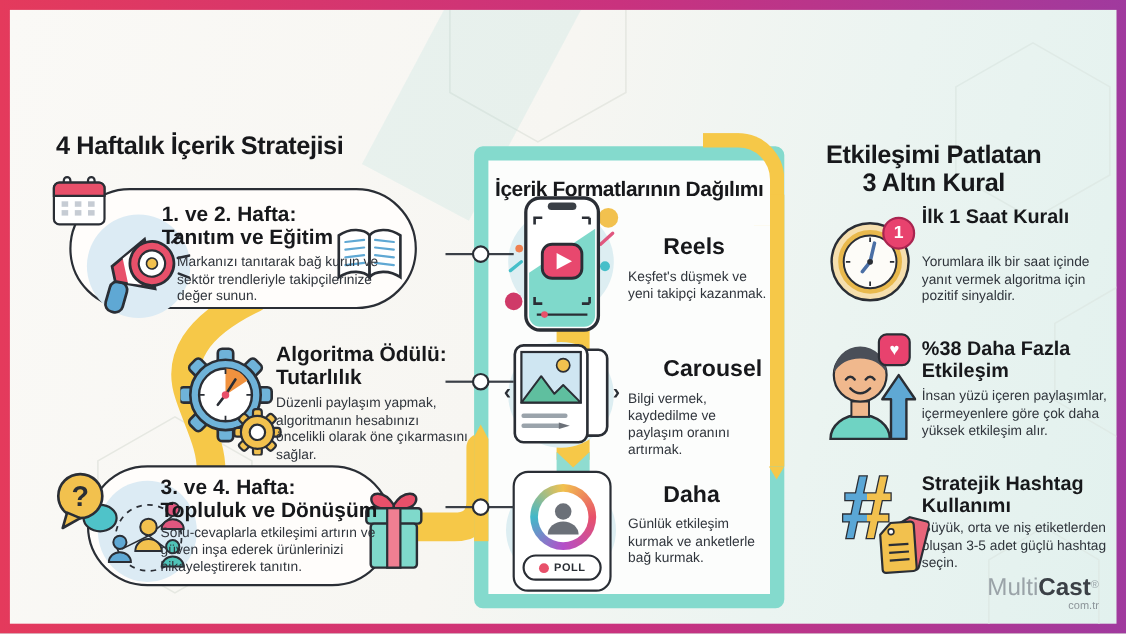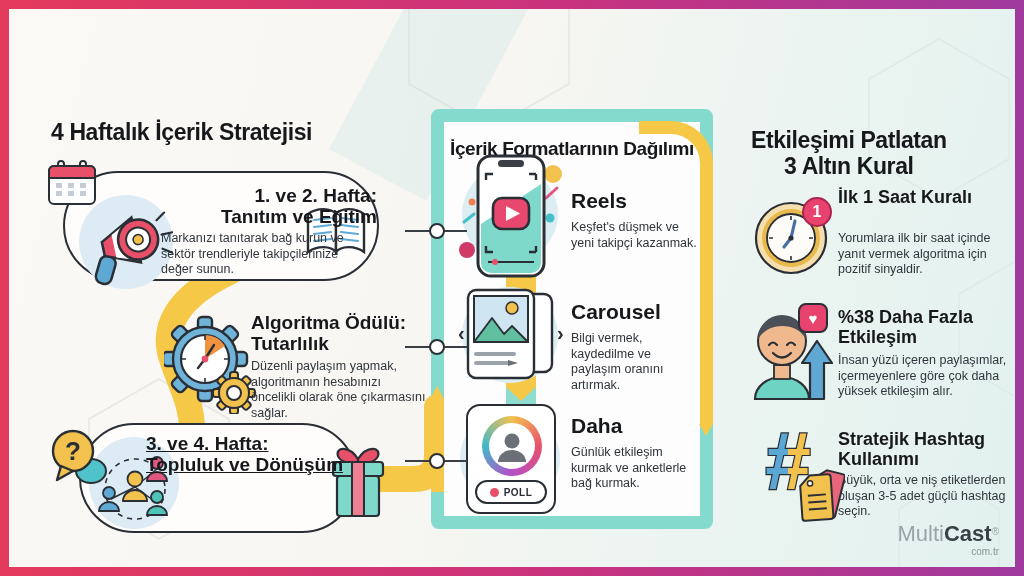--- a/index.html
+++ b/index.html
@@ -17,27 +17,27 @@
   .title .hl{color:#bf2e8e;}
   .title .l2{font-size:27px;font-weight:bold;color:#17181b;letter-spacing:-0.5px;}
   
   .colhead{font-size:23px;font-weight:bold;color:#17181b;letter-spacing:-0.4px;white-space:pre-line;line-height:1.15;}
   
   .pill{background:#fffdfb;border:2px solid #2a2e35;border-radius:60px;z-index:2;}
   .item-title{font-size:19px;font-weight:bold;color:#17181b;line-height:1.12;white-space:pre-line;z-index:5;}
   .item-body{font-size:12.5px;color:#30353c;line-height:1.24;z-index:5;}
   .icon-circle{border-radius:50%;background:#dcebf4;z-index:3;}
   
-  .panel{left:422px;top:100px;width:282px;height:420px;border:13px solid #84dacd;border-radius:8px;
+  .panel{left:422px;top:124px;width:282px;height:420px;border:13px solid #84dacd;border-radius:8px;
          background:#fcfdfc;z-index:3;}
   .ribbon-y{left:62px;top:47px;width:30px;height:225px;background:#f6c848;border-radius:15px 15px 0 0;z-index:0;}
   .ribbon-t{left:62px;top:265px;width:30px;height:122px;background:#8fdcd0;z-index:0;}
   .ribbon-tip{left:62px;top:265px;width:0;height:0;border-left:15px solid transparent;
               border-right:15px solid transparent;border-top:14px solid #f6c848;z-index:1;}
-  .fmt-label{font-size:21px;font-weight:bold;color:#17181b;z-index:5;}
+  .fmt-label{font-size:21px;font-weight:bold;color:#17181b;z-index:5;margin-left:32px;}
   .fmt-body{font-size:12.5px;color:#30353c;line-height:1.24;width:128px;z-index:5;}
   .seg{background:#f6c848;z-index:4;}
   .conn-line{height:2px;background:#3a3f46;z-index:5;}
   .conn-dot{width:16px;height:16px;border-radius:50%;background:#fff;border:2px solid #2a2e35;z-index:6;}
   .arrowchar{font-size:20px;font-weight:bold;color:#2a2e35;z-index:5;}
   
   .rule-title{font-size:18px;font-weight:bold;color:#17181b;line-height:1.12;white-space:pre-line;}
   .rule-body{font-size:12.5px;color:#30353c;line-height:1.25;}
   .badge1{width:30px;height:30px;border-radius:50%;background:#e8426e;border:2px solid #a92550;
           color:#fff;font-size:16px;font-weight:bold;display:flex;align-items:center;justify-content:center;z-index:6;}
@@ -107,21 +107,21 @@
     <g transform="rotate(-12 46 44)">
       <rect x="12" y="50" width="16" height="28" rx="7" transform="rotate(28 20 64)" fill="#5fa8d4" stroke="#2a2e35" stroke-width="2.5"></rect>
       <path d="M22 36 L56 18 L56 64 L22 50 Z" fill="#e8506a" stroke="#2a2e35" stroke-width="2.5"></path>
       <path d="M33 31 L45 25 L45 58 L33 54 Z" fill="#fff"></path>
       <circle cx="58" cy="41" r="20" fill="#e8506a" stroke="#2a2e35" stroke-width="2.5"></circle>
       <circle cx="58" cy="41" r="12" fill="#fff" stroke="#2a2e35" stroke-width="2"></circle>
       <circle cx="58" cy="41" r="5" fill="#f2c14e" stroke="#2a2e35" stroke-width="1.5"></circle>
       <path d="M80 26 L89 20 M82 41 L93 41 M80 55 L89 61" stroke="#2a2e35" stroke-width="2.2" stroke-linecap="round"></path>
     </g>
   </svg>
-  <div class="abs item-title" style="left:168px;top:176px;width:200px;text-align:right;">1. ve 2. Hafta:
+  <div class="abs item-title" style="left:138px;top:176px;width:200px;">1. ve 2. Hafta:
 Tanıtım ve Eğitim</div>
   <div class="abs item-body" style="left:152px;top:222px;width:185px;">Markanızı tanıtarak bağ kurun ve sektör trendleriyle takipçilerinize değer sunun.</div>
   <svg class="abs" style="left:295px;top:196px;z-index:4;" width="64" height="58" viewBox="0 0 64 58">
     <path d="M4 9 C14 2 27 3 32 9 V47 C27 41 14 40 4 47 Z" fill="#fff" stroke="#2a2e35" stroke-width="2.4"></path>
     <path d="M60 9 C50 2 37 3 32 9 V47 C37 41 50 40 60 47 Z" fill="#fff" stroke="#2a2e35" stroke-width="2.4"></path>
     <g stroke="#5fa8d4" stroke-width="2" stroke-linecap="round">
       <path d="M10 15 L27 13 M10 22 L27 20 M10 29 L27 27 M10 36 L27 34"></path>
       <path d="M54 15 L37 13 M54 22 L37 20 M54 29 L37 27 M54 36 L37 34"></path>
     </g>
   </svg>
@@ -183,22 +183,23 @@
       <circle cx="70" cy="60" r="6" fill="#4fc3b8"></circle>
           <path d="M60 78 a10 9 0 0 1 20 0 Z" fill="#4fc3b8"></path>
     </g>
   </svg>
   <svg class="abs" style="left:38px;top:418px;z-index:5;" width="64" height="62" viewBox="0 0 64 62">
     <ellipse cx="44" cy="44" rx="15" ry="12" fill="#4fc3c9" stroke="#2a2e35" stroke-width="2"></ellipse>
     <circle cx="26" cy="24" r="20" fill="#f2c14e" stroke="#2a2e35" stroke-width="2.4"></circle>
     <path d="M14 39 L10 53 L26 44 Z" fill="#f2c14e" stroke="#2a2e35" stroke-width="2.4" stroke-linejoin="round"></path>
     <text x="26" y="33" text-anchor="middle" font-size="26" font-weight="bold" fill="#2a2e35">?</text>
   </svg>
-  <div class="abs item-title" style="left:137px;top:424px;width:210px;text-decoration:underline;">3. ve 4. Hafta:
+  <div class="abs item-title" style="left:137px;top:424px;width:210px;">3. ve 4. Hafta:
 Topluluk ve Dönüşüm</div>
+  <div class="abs item-body" style="left:137px;top:468px;width:200px;">Soru-cevaplarla etkileşimi artırın ve güven inşa ederek ürünlerinizi hikayeleştirerek tanıtın.</div>
   <svg class="abs" style="left:320px;top:432px;z-index:4;" width="58" height="80" viewBox="0 0 58 80">
     <path d="M29 18 C20 4 6 6 9 15 C11 21 21 23 29 21 Z" fill="#e8506a" stroke="#2a2e35" stroke-width="2.2"></path>
     <path d="M29 18 C38 4 52 6 49 15 C47 21 37 23 29 21 Z" fill="#e8506a" stroke="#2a2e35" stroke-width="2.2"></path>
     <rect x="4" y="21" width="50" height="14" rx="3" fill="#7fd9cb" stroke="#2a2e35" stroke-width="2.2"></rect>
     <rect x="8" y="35" width="42" height="40" rx="3" fill="#7fd9cb" stroke="#2a2e35" stroke-width="2.2"></rect>
     <rect x="23" y="21" width="12" height="54" fill="#ef7f92" stroke="#2a2e35" stroke-width="2"></rect>
   </svg>
 
   <div class="abs panel">
     <div class="abs ribbon-y deco"></div>

